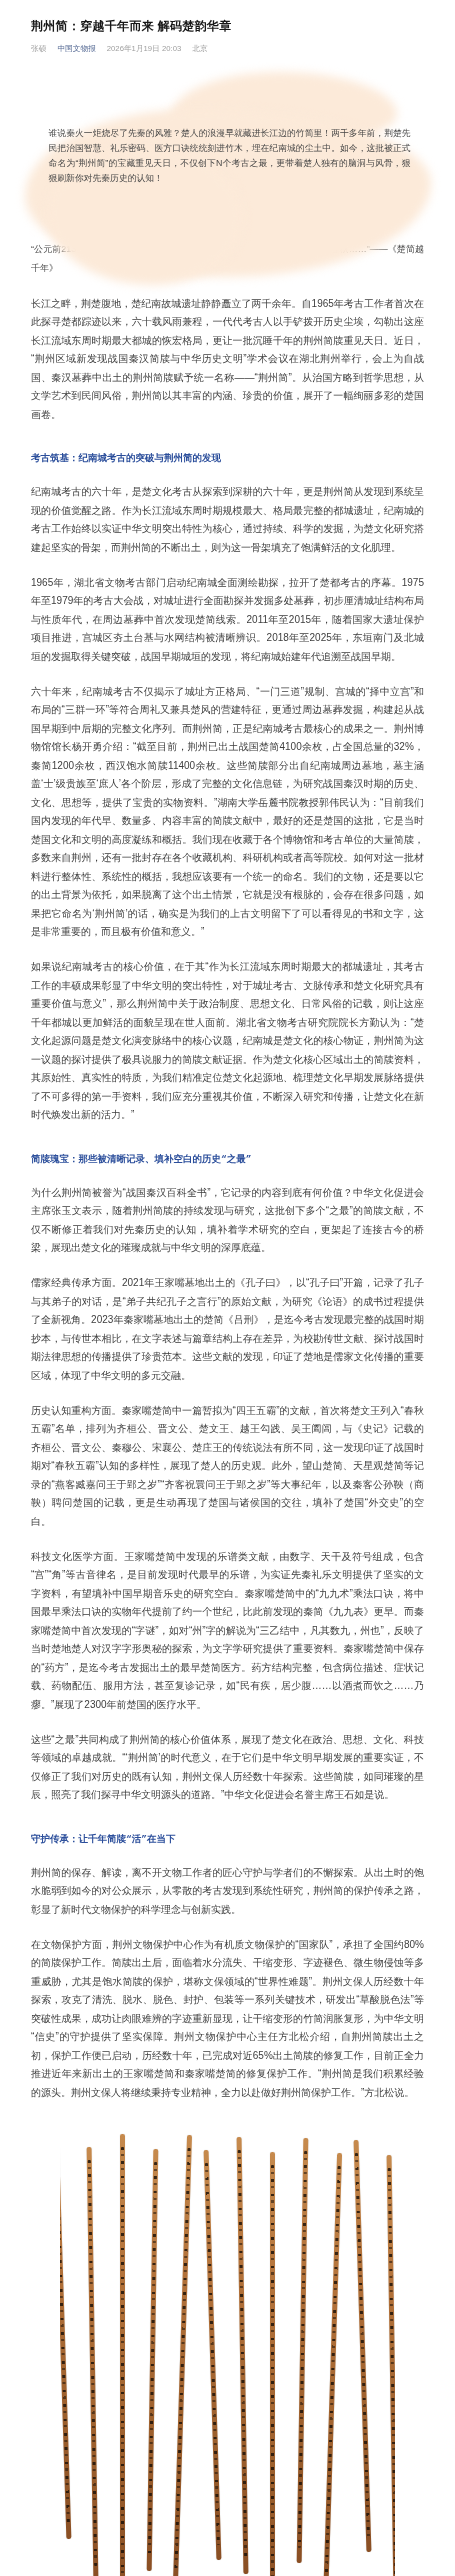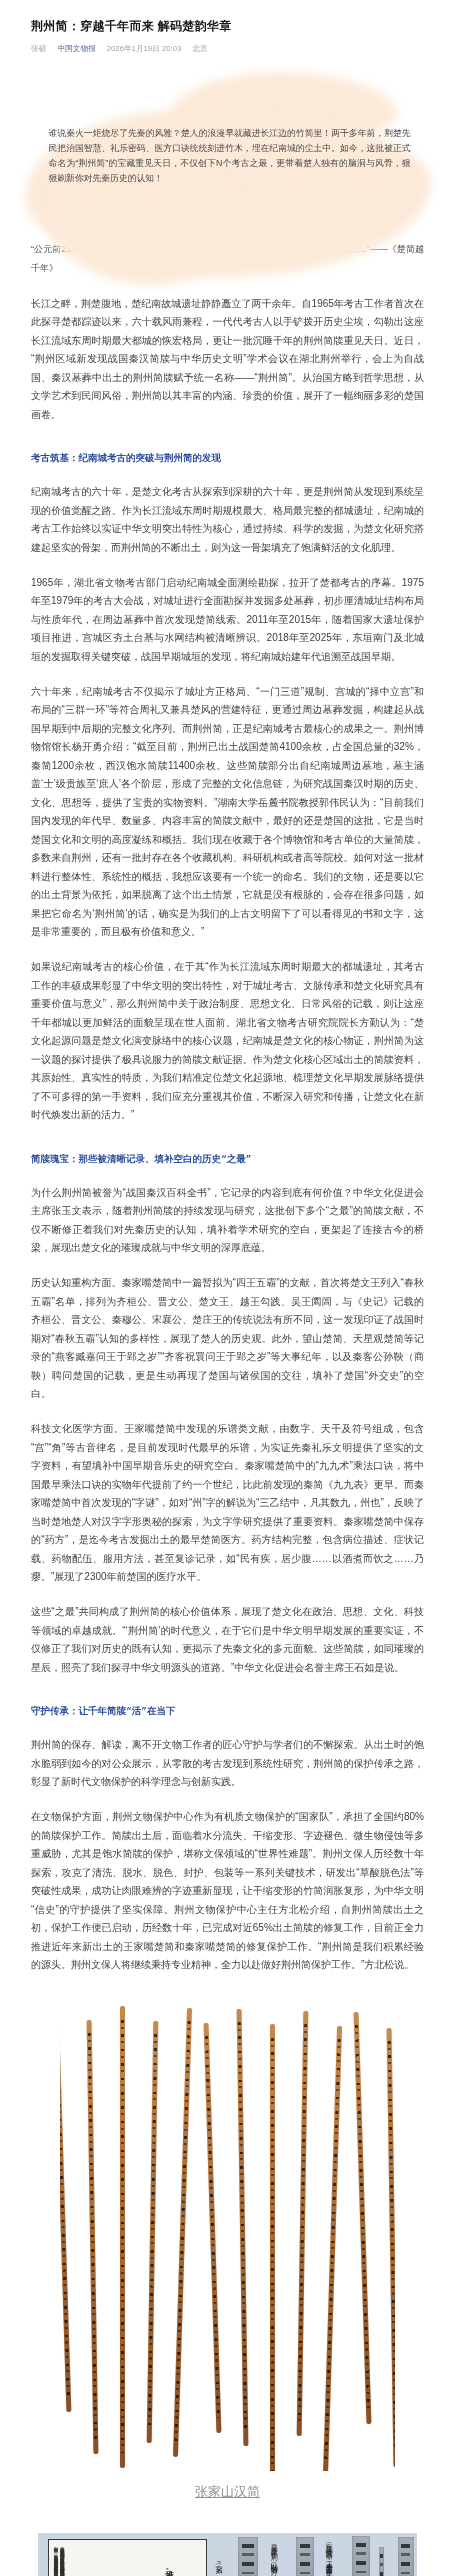--- a/index.html
+++ b/index.html
@@ -73,23 +73,24 @@
   <p class="para">长江之畔，荆楚腹地，楚纪南故城遗址静静矗立了两千余年。自1965年考古工作者首次在此探寻楚都踪迹以来，六十载风雨兼程，一代代考古人以手铲拨开历史尘埃，勾勒出这座长江流域东周时期最大都城的恢宏格局，更让一批沉睡千年的荆州简牍重见天日。近日，“荆州区域新发现战国秦汉简牍与中华历史文明”学术会议在湖北荆州举行，会上为自战国、秦汉墓葬中出土的荆州简牍赋予统一名称——“荆州简”。从治国方略到哲学思想，从文学艺术到民间风俗，荆州简以其丰富的内涵、珍贵的价值，展开了一幅绚丽多彩的楚国画卷。</p>
 
   <h2 class="sec-h">考古筑基：纪南城考古的突破与荆州简的发现</h2>
   <p class="para">纪南城考古的六十年，是楚文化考古从探索到深耕的六十年，更是荆州简从发现到系统呈现的价值觉醒之路。作为长江流域东周时期规模最大、格局最完整的都城遗址，纪南城的考古工作始终以实证中华文明突出特性为核心，通过持续、科学的发掘，为楚文化研究搭建起坚实的骨架，而荆州简的不断出土，则为这一骨架填充了饱满鲜活的文化肌理。</p>
   <p class="para">1965年，湖北省文物考古部门启动纪南城全面测绘勘探，拉开了楚都考古的序幕。1975年至1979年的考古大会战，对城址进行全面勘探并发掘多处墓葬，初步厘清城址结构布局与性质年代，在周边墓葬中首次发现楚简线索。2011年至2015年，随着国家大遗址保护项目推进，宫城区夯土台基与水网结构被清晰辨识。2018年至2025年，东垣南门及北城垣的发掘取得关键突破，战国早期城垣的发现，将纪南城始建年代追溯至战国早期。</p>
   <p class="para">六十年来，纪南城考古不仅揭示了城址方正格局、“一门三道”规制、宫城的“择中立宫”和布局的“三群一环”等符合周礼又兼具楚风的营建特征，更通过周边墓葬发掘，构建起从战国早期到中后期的完整文化序列。而荆州简，正是纪南城考古最核心的成果之一。荆州博物馆馆长杨开勇介绍：“截至目前，荆州已出土战国楚简4100余枚，占全国总量的32%，秦简1200余枚，西汉饱水简牍11400余枚。这些简牍部分出自纪南城周边墓地，墓主涵盖‘士’级贵族至‘庶人’各个阶层，形成了完整的文化信息链，为研究战国秦汉时期的历史、文化、思想等，提供了宝贵的实物资料。”湖南大学岳麓书院教授郭伟民认为：“目前我们国内发现的年代早、数量多、内容丰富的简牍文献中，最好的还是楚国的这批，它是当时楚国文化和文明的高度凝练和概括。我们现在收藏于各个博物馆和考古单位的大量简牍，多数来自荆州，还有一批封存在各个收藏机构、科研机构或者高等院校。如何对这一批材料进行整体性、系统性的概括，我想应该要有一个统一的命名。我们的文物，还是要以它的出土背景为依托，如果脱离了这个出土情景，它就是没有根脉的，会存在很多问题，如果把它命名为‘荆州简’的话，确实是为我们的上古文明留下了可以看得见的书和文字，这是非常重要的，而且极有价值和意义。”</p>
   <p class="para">如果说纪南城考古的核心价值，在于其“作为长江流域东周时期最大的都城遗址，其考古工作的丰硕成果彰显了中华文明的突出特性，对于城址考古、文脉传承和楚文化研究具有重要价值与意义”，那么荆州简中关于政治制度、思想文化、日常风俗的记载，则让这座千年都城以更加鲜活的面貌呈现在世人面前。湖北省文物考古研究院院长方勤认为：“楚文化起源问题是楚文化演变脉络中的核心议题，纪南城是楚文化的核心物证，荆州简为这一议题的探讨提供了极具说服力的简牍文献证据。作为楚文化核心区域出土的简牍资料，其原始性、真实性的特质，为我们精准定位楚文化起源地、梳理楚文化早期发展脉络提供了不可多得的第一手资料，我们应充分重视其价值，不断深入研究和传播，让楚文化在新时代焕发出新的活力。”</p>
 
   <h2 class="sec-h">简牍瑰宝：那些被清晰记录、填补空白的历史“之最”</h2>
   <p class="para">为什么荆州简被誉为“战国秦汉百科全书”，它记录的内容到底有何价值？中华文化促进会主席张玉文表示，随着荆州简牍的持续发现与研究，这批创下多个“之最”的简牍文献，不仅不断修正着我们对先秦历史的认知，填补着学术研究的空白，更架起了连接古今的桥梁，展现出楚文化的璀璨成就与中华文明的深厚底蕴。</p>
+  <p class="para">儒家经典传承方面。2021年王家嘴墓地出土的《孔子曰》，以“孔子曰”开篇，记录了孔子与其弟子的对话，是“弟子共纪孔子之言行”的原始文献，为研究《论语》的成书过程提供了全新视角。2023年秦家嘴墓地出土的楚简《吕刑》，是迄今考古发现最完整的战国时期抄本，与传世本相比，在文字表述与篇章结构上存在差异，为校勘传世文献、探讨战国时期法律思想的传播提供了珍贵范本。这些文献的发现，印证了楚地是儒家文化传播的重要区域，体现了中华文明的多元交融。</p>
   <p class="para">历史认知重构方面。秦家嘴楚简中一篇暂拟为“四王五霸”的文献，首次将楚文王列入“春秋五霸”名单，排列为齐桓公、晋文公、楚文王、越王勾践、吴王阖闾，与《史记》记载的齐桓公、晋文公、秦穆公、宋襄公、楚庄王的传统说法有所不同，这一发现印证了战国时期对“春秋五霸”认知的多样性，展现了楚人的历史观。此外，望山楚简、天星观楚简等记录的“燕客臧嘉问王于郢之岁”“齐客祝睘问王于郢之岁”等大事纪年，以及秦客公孙鞅（商鞅）聘问楚国的记载，更是生动再现了楚国与诸侯国的交往，填补了楚国“外交史”的空白。</p>
   <p class="para">科技文化医学方面。王家嘴楚简中发现的乐谱类文献，由数字、天干及符号组成，包含“宫”“角”等古音律名，是目前发现时代最早的乐谱，为实证先秦礼乐文明提供了坚实的文字资料，有望填补中国早期音乐史的研究空白。秦家嘴楚简中的“九九术”乘法口诀，将中国最早乘法口诀的实物年代提前了约一个世纪，比此前发现的秦简《九九表》更早。而秦家嘴楚简中首次发现的“字谜”，如对“州”字的解说为“三乙结中，凡其数九，州也”，反映了当时楚地楚人对汉字字形奥秘的探索，为文字学研究提供了重要资料。秦家嘴楚简中保存的“药方”，是迄今考古发掘出土的最早楚简医方。药方结构完整，包含病位描述、症状记载、药物配伍、服用方法，甚至复诊记录，如“民有疾，居少腹……以酒煮而饮之……乃瘳。”展现了2300年前楚国的医疗水平。</p>
-  <p class="para">这些“之最”共同构成了荆州简的核心价值体系，展现了楚文化在政治、思想、文化、科技等领域的卓越成就。“‘荆州简’的时代意义，在于它们是中华文明早期发展的重要实证，不仅修正了我们对历史的既有认知，更揭示了先秦文化的多元面貌。这些简牍，如同璀璨的星辰，照亮了我们探寻中华文明源头的道路。”中华文化促进会名誉主席王石如是说。</p>
+  <p class="para">这些“之最”共同构成了荆州简的核心价值体系，展现了楚文化在政治、思想、文化、科技等领域的卓越成就。“‘荆州简’的时代意义，在于它们是中华文明早期发展的重要实证，不仅修正了我们对历史的既有认知，荆州文保人历经数十年探索。这些简牍，如同璀璨的星辰，照亮了我们探寻中华文明源头的道路。”中华文化促进会名誉主席王石如是说。</p>
 
   <h2 class="sec-h">守护传承：让千年简牍“活”在当下</h2>
   <p class="para">荆州简的保存、解读，离不开文物工作者的匠心守护与学者们的不懈探索。从出土时的饱水脆弱到如今的对公众展示，从零散的考古发现到系统性研究，荆州简的保护传承之路，彰显了新时代文物保护的科学理念与创新实践。</p>
   <p class="para">在文物保护方面，荆州文物保护中心作为有机质文物保护的“国家队”，承担了全国约80%的简牍保护工作。简牍出土后，面临着水分流失、干缩变形、字迹褪色、微生物侵蚀等多重威胁，尤其是饱水简牍的保护，堪称文保领域的“世界性难题”。荆州文保人历经数十年探索，攻克了清洗、脱水、脱色、封护、包装等一系列关键技术，研发出“草酸脱色法”等突破性成果，成功让肉眼难辨的字迹重新显现，让干缩变形的竹简润胀复形，为中华文明“信史”的守护提供了坚实保障。荆州文物保护中心主任方北松介绍，自荆州简牍出土之初，保护工作便已启动，历经数十年，已完成对近65%出土简牍的修复工作，目前正全力推进近年来新出土的王家嘴楚简和秦家嘴楚简的修复保护工作。“荆州简是我们积累经验的源头。荆州文保人将继续秉持专业精神，全力以赴做好荆州简保护工作。”方北松说。</p>
 
   <figure class="fig1">
     <div class="slips">
         <div class="slip" style="height: 407px; margin-top: 0px; transform: rotate(-1.8deg);"></div>
         <div class="slip" style="height: 434px; margin-top: 15px; transform: rotate(-0.9deg);"></div>
         <div class="slip" style="height: 462px; margin-top: 1.5px; transform: rotate(0deg);"></div>

